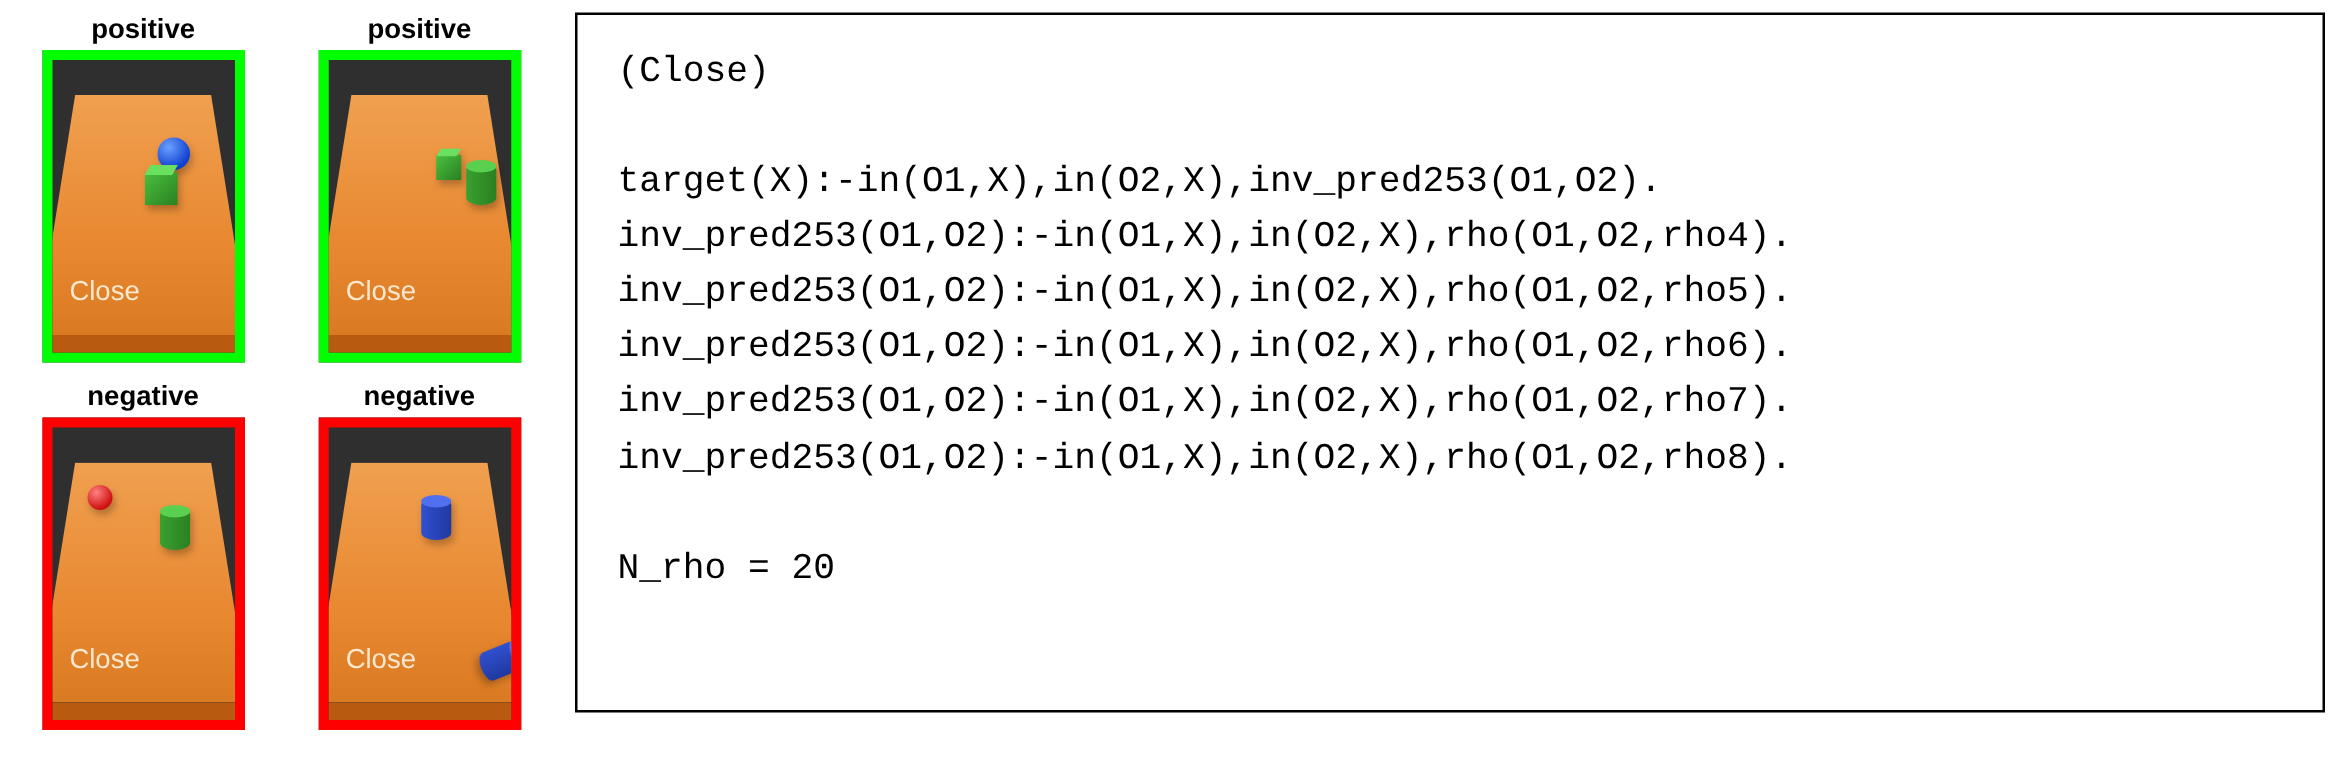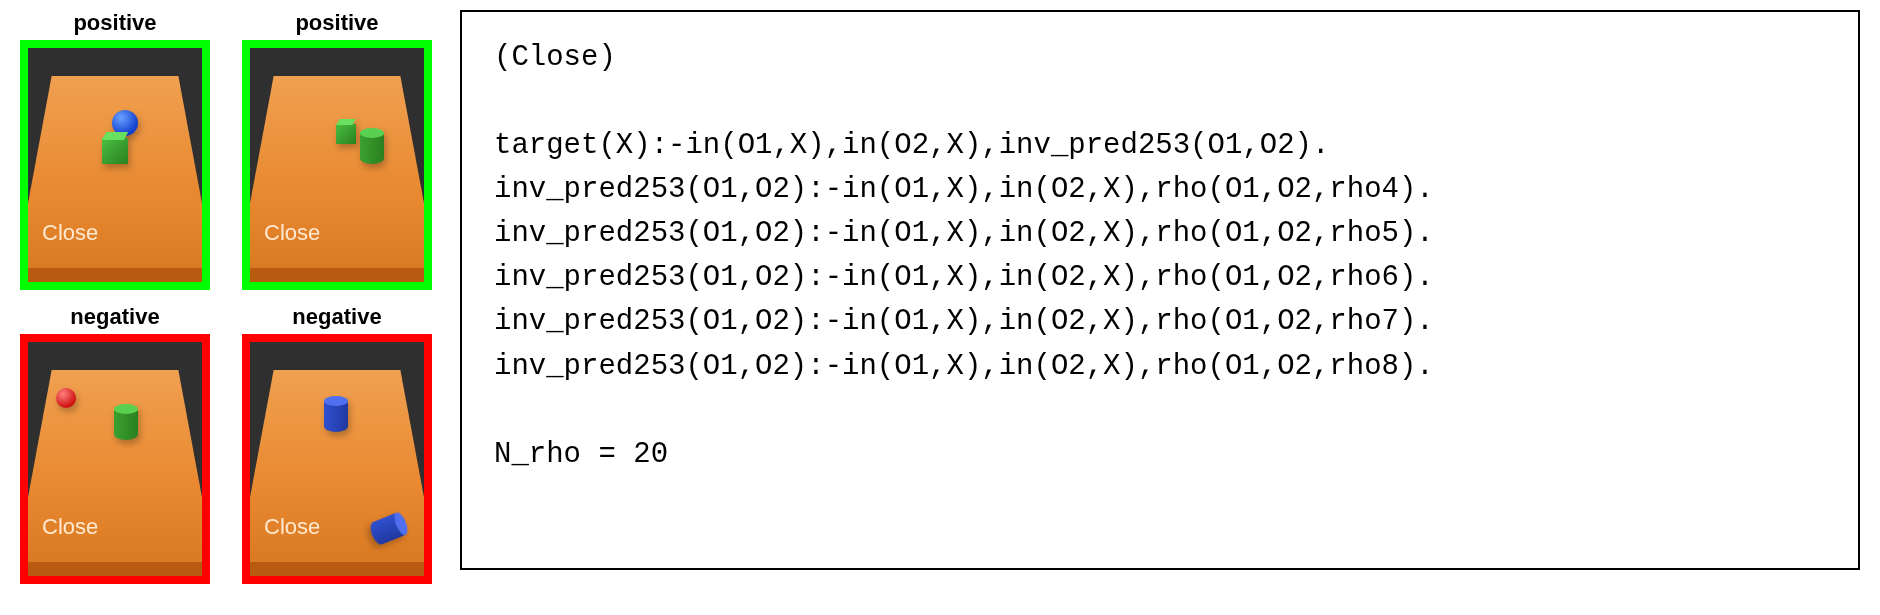--- a/index.html
+++ b/index.html
@@ -29,21 +29,21 @@
       flex-direction: column;
       align-items: center;
     }
     .example-label {
       font-weight: bold;
       font-size: 22px;
       margin-bottom: 4px;
       color: #000;
     }
     .scene-frame {
-      width: 190px;
+      width: 162px;
       height: 250px;
       border: 8px solid;
       position: relative;
       background: #2f2f2f;
       overflow: hidden;
     }
     .scene-frame.positive {
       border-color: #00ff00;
     }
     .scene-frame.negative {

